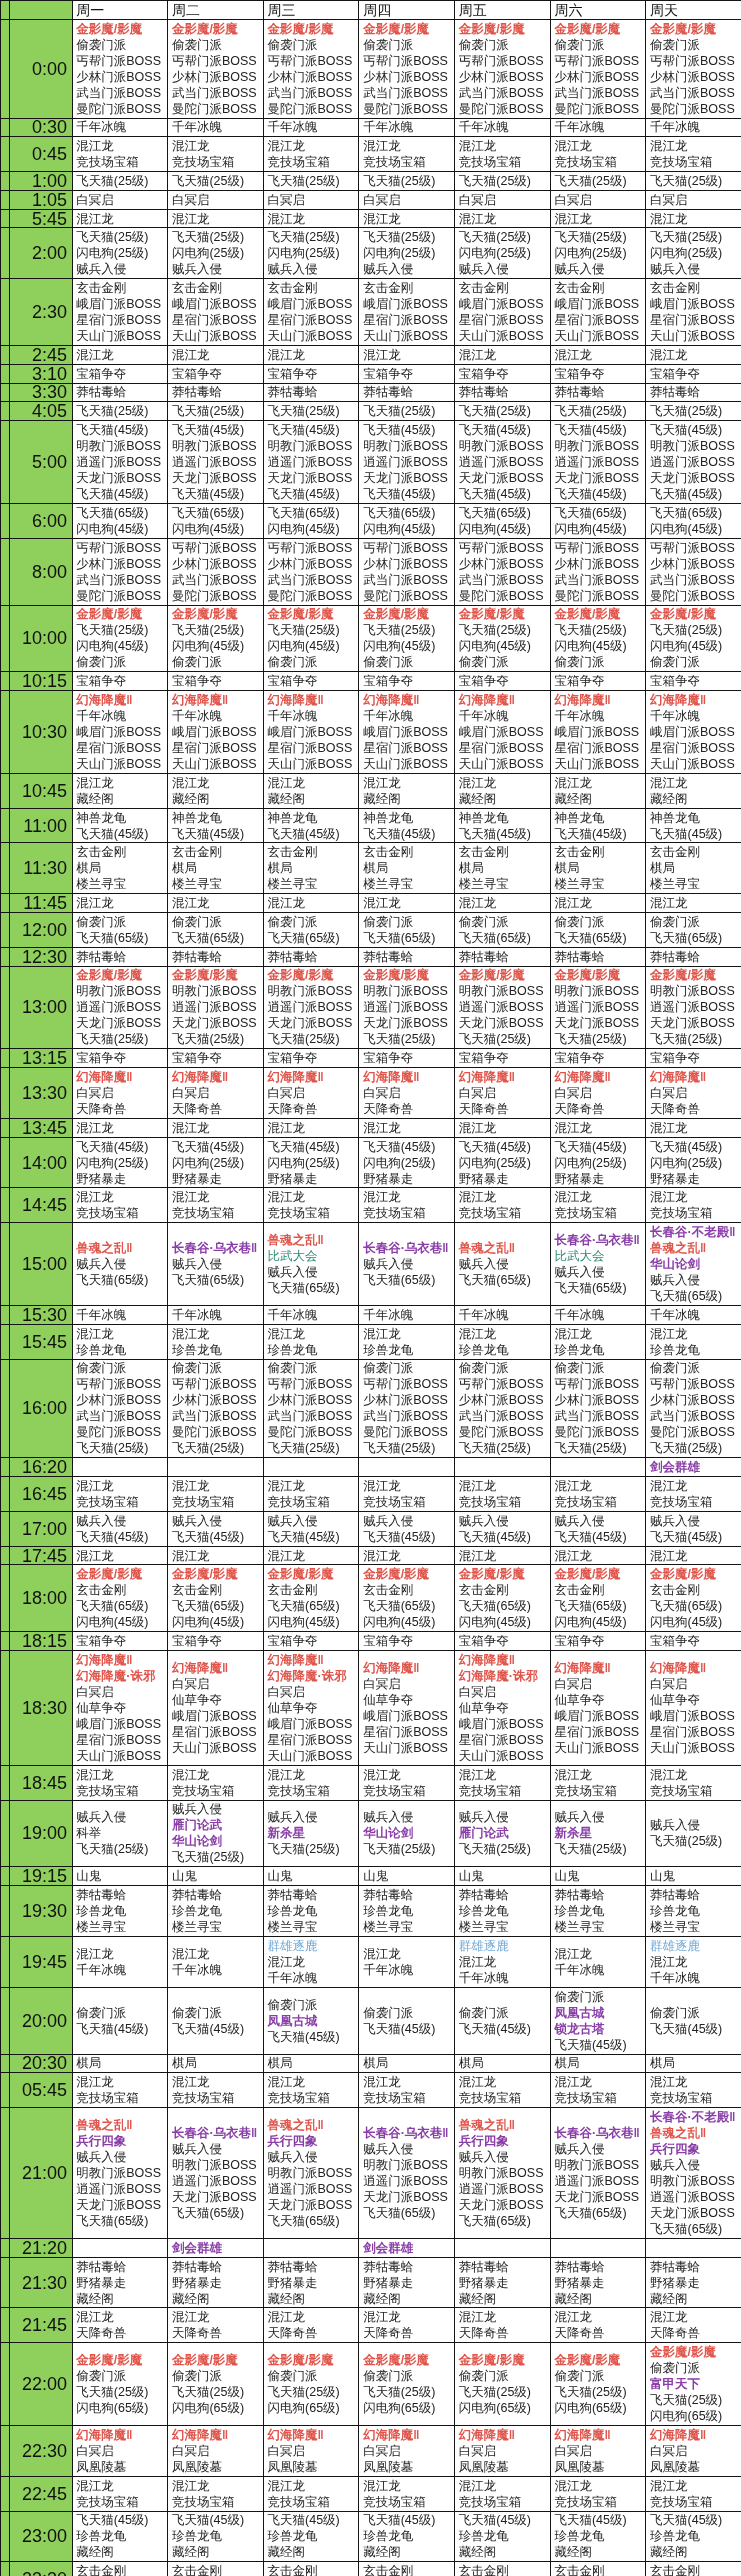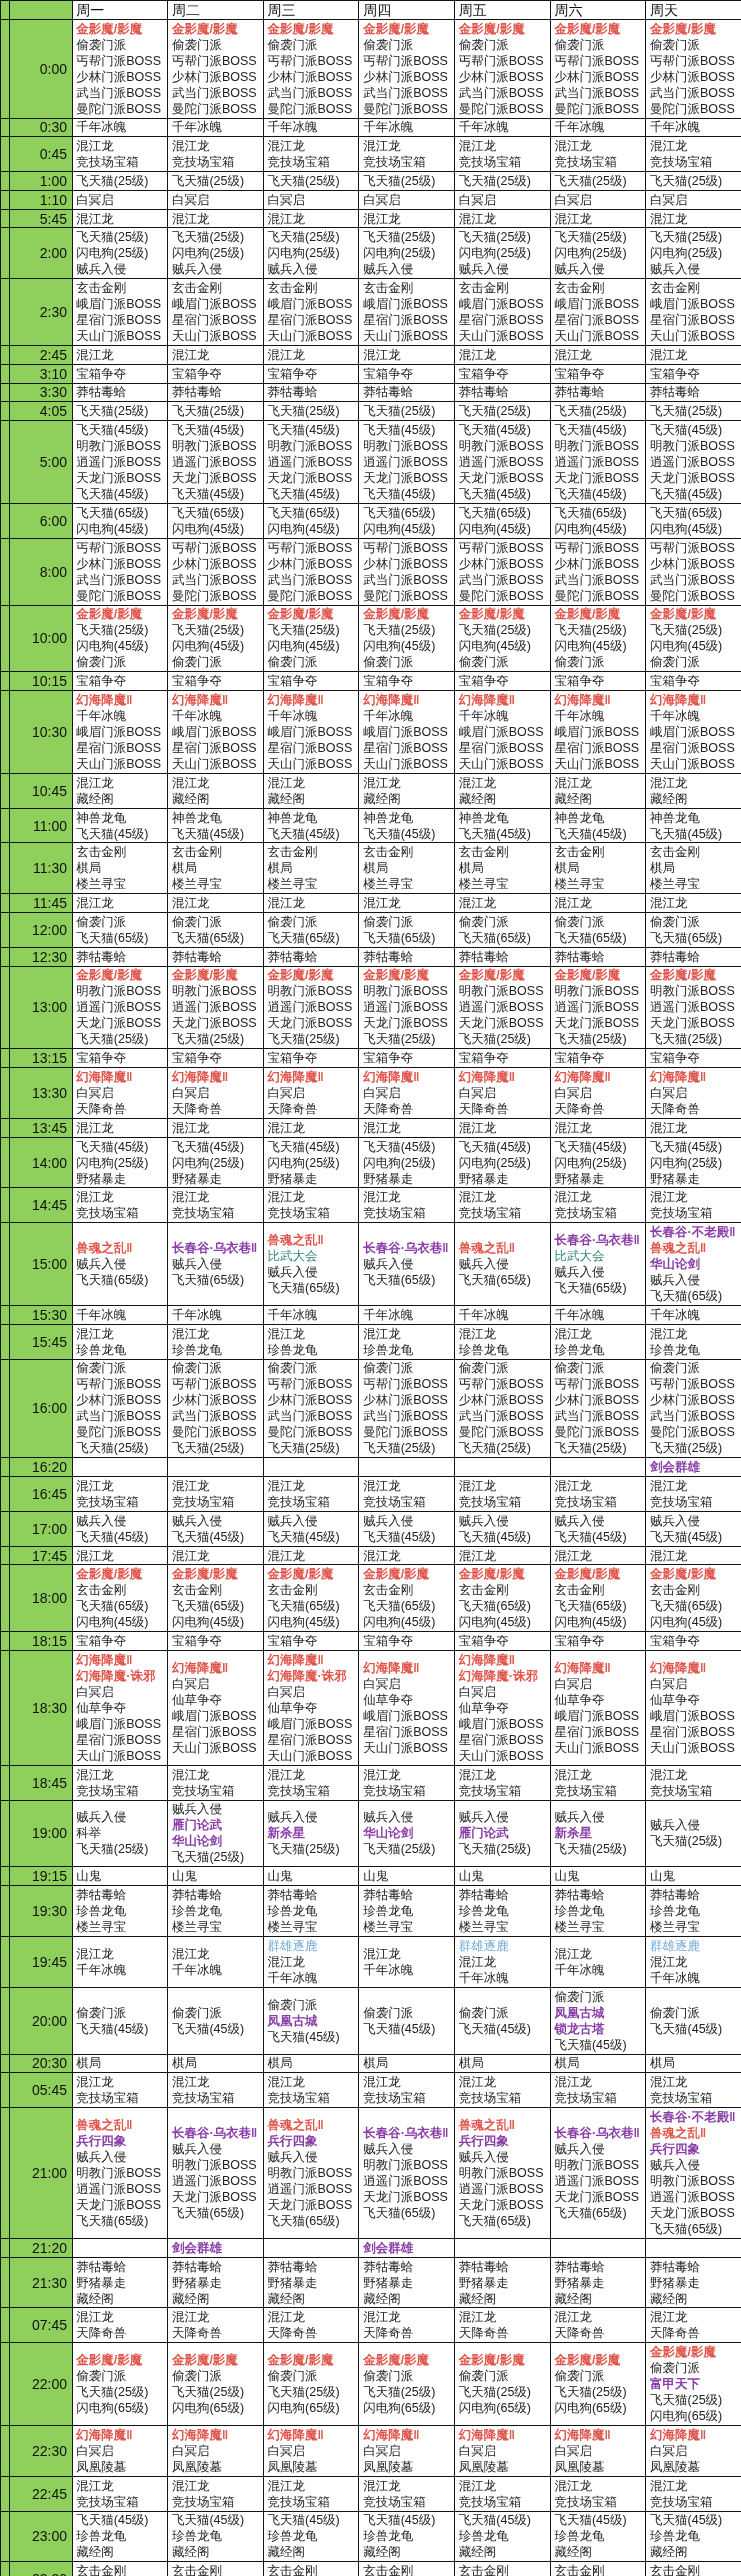--- a/index.html
+++ b/index.html
@@ -2,21 +2,21 @@
 <html style="font-size:15px"><head>
 <meta charset="utf-8">
 <style>
   html,body{margin:0;padding:0;background:#ffffff;}
   body{width:742px;font-family:"Liberation Sans","DejaVu Sans",sans-serif;}
   table{border-collapse:collapse;table-layout:fixed;width:742px;}
   td{border:0.9px solid #141414;vertical-align:middle;padding:0.9px 0.9px 0.9px 3.7px;
      font-size:12.5px;line-height:16px;color:#222;overflow:hidden;}
   td.t-nub{width:8.3px;background:#8fd05c;padding:0;}
   td.t-time{width:53px;background:#8fd05c;text-align:right;padding-right:4.6px;
-     font-size:14px;color:#101010;white-space:nowrap;}
+     font-size:18px;color:#101010;white-space:nowrap;}
   tr.head td{font-size:14px;color:#111;background:#fff;}
   tr.head td.t-nub, tr.head td.t-time{background:#8fd05c;}
   .ev{white-space:nowrap;}
   .c-red{color:#e0564c;font-weight:bold;}
   .c-purple{color:#8a3fa8;font-weight:bold;}
   .c-teal{color:#2e8b74;font-weight:normal;}
   .c-blue{color:#6fa8d8;font-weight:normal;}
 </style>
 </head>
 <body>
@@ -173,21 +173,21 @@
         </td>
         <td>
           <div class="ev">飞天猫(25级)</div>
         </td>
         <td>
           <div class="ev">飞天猫(25级)</div>
         </td>
       </tr>
       <tr>
         <td class="t-nub"></td>
-        <td class="t-time">1:10</td>
+        <td class="t-time">1:05</td>
         <td>
           <div class="ev">白冥启</div>
         </td>
         <td>
           <div class="ev">白冥启</div>
         </td>
         <td>
           <div class="ev">白冥启</div>
         </td>
         <td>
@@ -1838,21 +1838,21 @@
           <div class="ev">藏经阁</div>
         </td>
         <td>
           <div class="ev">莽牯毒蛤</div>
           <div class="ev">野猪暴走</div>
           <div class="ev">藏经阁</div>
         </td>
       </tr>
       <tr>
         <td class="t-nub"></td>
-        <td class="t-time">07:45</td>
+        <td class="t-time">21:45</td>
         <td>
           <div class="ev">混江龙</div>
           <div class="ev">天降奇兽</div>
         </td>
         <td>
           <div class="ev">混江龙</div>
           <div class="ev">天降奇兽</div>
         </td>
         <td>
           <div class="ev">混江龙</div>

